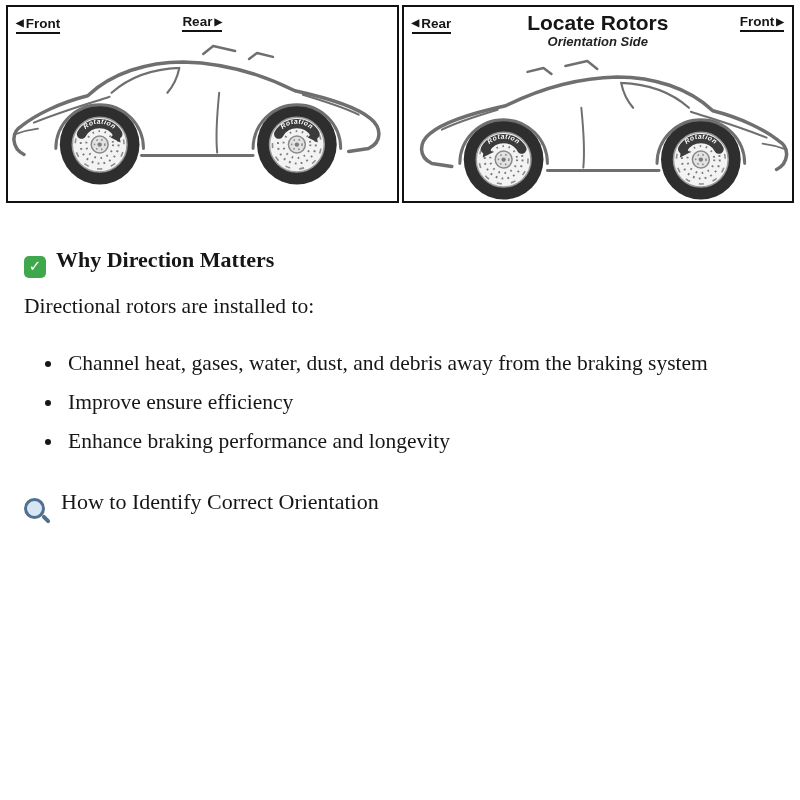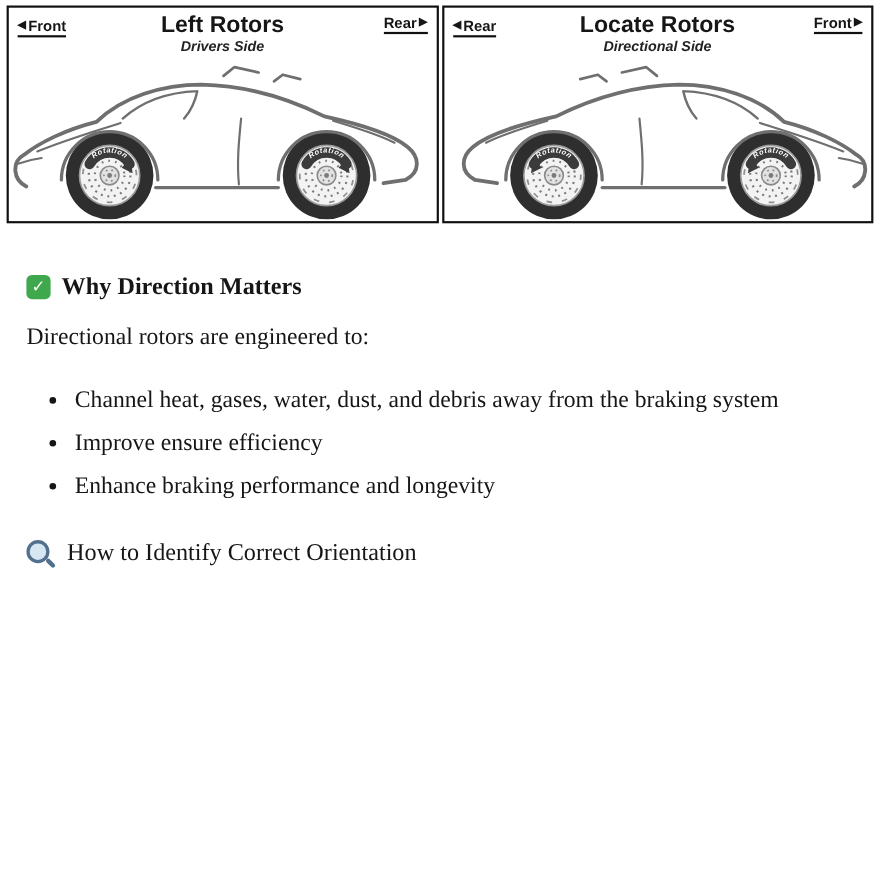--- a/index.html
+++ b/index.html
@@ -15,21 +15,21 @@
   .dir-label{display:inline-flex;align-items:center;gap:2px;font-weight:bold;font-size:13.5px;border-bottom:2px solid #111;padding-bottom:1px;}
   .arr{font-size:10px;line-height:1;}
   .panel-title{font-size:21px;font-weight:bold;text-align:center;line-height:1.05;}
   .panel-subtitle{font-size:13px;font-weight:bold;font-style:italic;text-align:center;color:#222;}
   .car{display:block;width:100%;height:auto;margin-top:1px;}
   .rot-text{font-family:"Liberation Sans",sans-serif;font-size:6.8px;font-weight:bold;font-style:italic;fill:#fff;letter-spacing:.5px;}
 
   
   .content{padding:12px 22px 18px 24px;font-size:21.5px;line-height:1.55;}
   .content p{margin:12px 0 18px 0;}
-  .sec-heading{display:flex;align-items:center;gap:10px;font-size:22px;margin:26px 0 12px 0;font-weight:bold;}
+  .sec-heading{display:flex;align-items:flex-end;gap:10px;font-size:22px;margin:26px 0 12px 0;font-weight:bold;}
   .sec-heading.regular{font-weight:normal;}
   ul.bullets{margin:24px 0 24px 0;padding-left:40px;}
   ul.bullets li{margin:6px 0;padding-left:4px;}
 
   
   .check-icon{flex:0 0 auto;width:22px;height:22px;background:#3fa84c;border-radius:5px;display:inline-flex;align-items:center;justify-content:center;color:#fff;font-family:"DejaVu Sans",sans-serif;font-size:15px;font-weight:bold;}
   .check-icon::before{content:"✓";}
 
   
   .mag-icon{flex:0 0 auto;position:relative;width:15px;height:15px;border:3.5px solid #51708e;border-radius:50%;background:#d7e6f3;display:inline-block;margin-right:6px;}
@@ -42,24 +42,20 @@
 
   <div class="diagram">
 
     <div class="panel">
       <div class="panel-header">
         <span class="dir-wrap">
           <span class="dir-label">
             <span class="arr">◀</span>
             <span>Front</span>
           </span>
-        </span>
-        <span>
-          <div class="panel-title">Left Rotors</div>
-          <div class="panel-subtitle">Drivers Side</div>
         </span>
         <span class="dir-wrap right">
           <span class="dir-label">
             <span>Rear</span>
             <span class="arr">▶</span>
           </span>
         </span>
       </div>
 
       <svg class="car" viewBox="0 0 390 152">
@@ -113,21 +109,21 @@
     <div class="panel">
       <div class="panel-header">
         <span class="dir-wrap">
           <span class="dir-label">
             <span class="arr">◀</span>
             <span>Rear</span>
           </span>
         </span>
         <span>
           <div class="panel-title">Locate Rotors</div>
-          <div class="panel-subtitle">Directional Side</div>
+          <div class="panel-subtitle">Orientation Side</div>
         </span>
         <span class="dir-wrap right">
           <span class="dir-label">
             <span>Front</span>
             <span class="arr">▶</span>
           </span>
         </span>
       </div>
 
       <svg class="car" viewBox="0 0 390 152">
@@ -180,21 +176,21 @@
   </div>
 
   <div class="content">
 
 
     <div class="sec-heading">
       <span class="check-icon"></span>
       <span>Why Direction Matters</span>
     </div>
 
-    <p>Directional rotors are engineered to:</p>
+    <p>Directional rotors are installed to:</p>
 
     <ul class="bullets">
       <li>Channel heat, gases, water, dust, and debris away from the braking system</li>
       <li>Improve ensure efficiency</li>
       <li>Enhance braking performance and longevity</li>
     </ul>
 
     <div class="sec-heading regular">
       <span class="mag-icon"></span>
       <span>How to Identify Correct Orientation</span>

